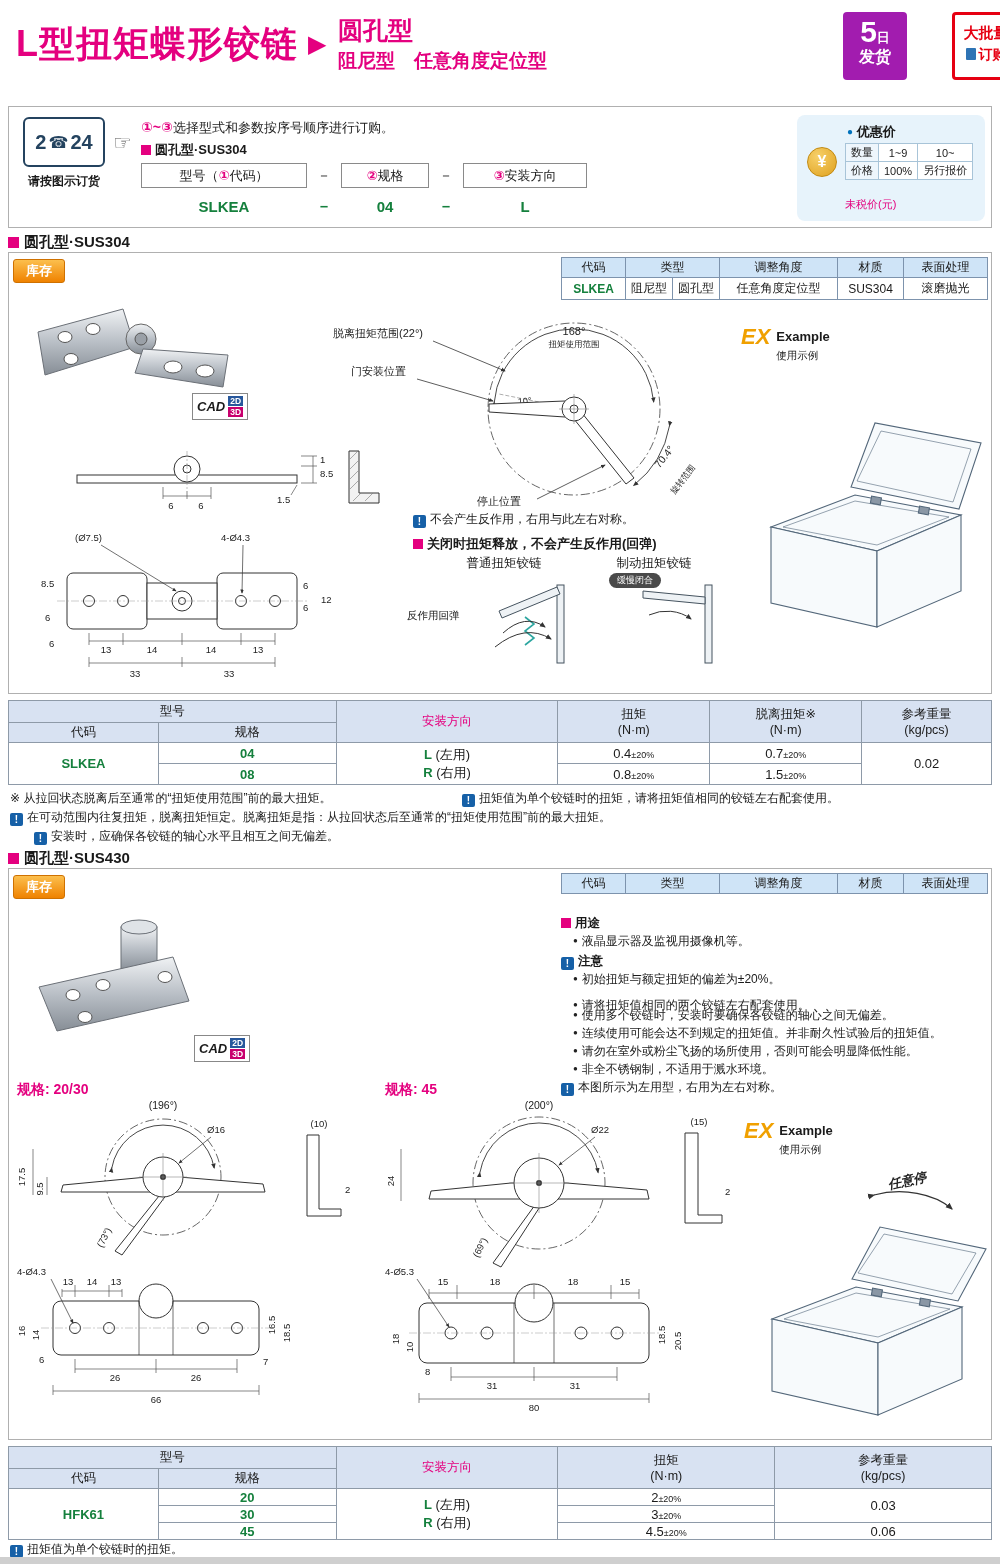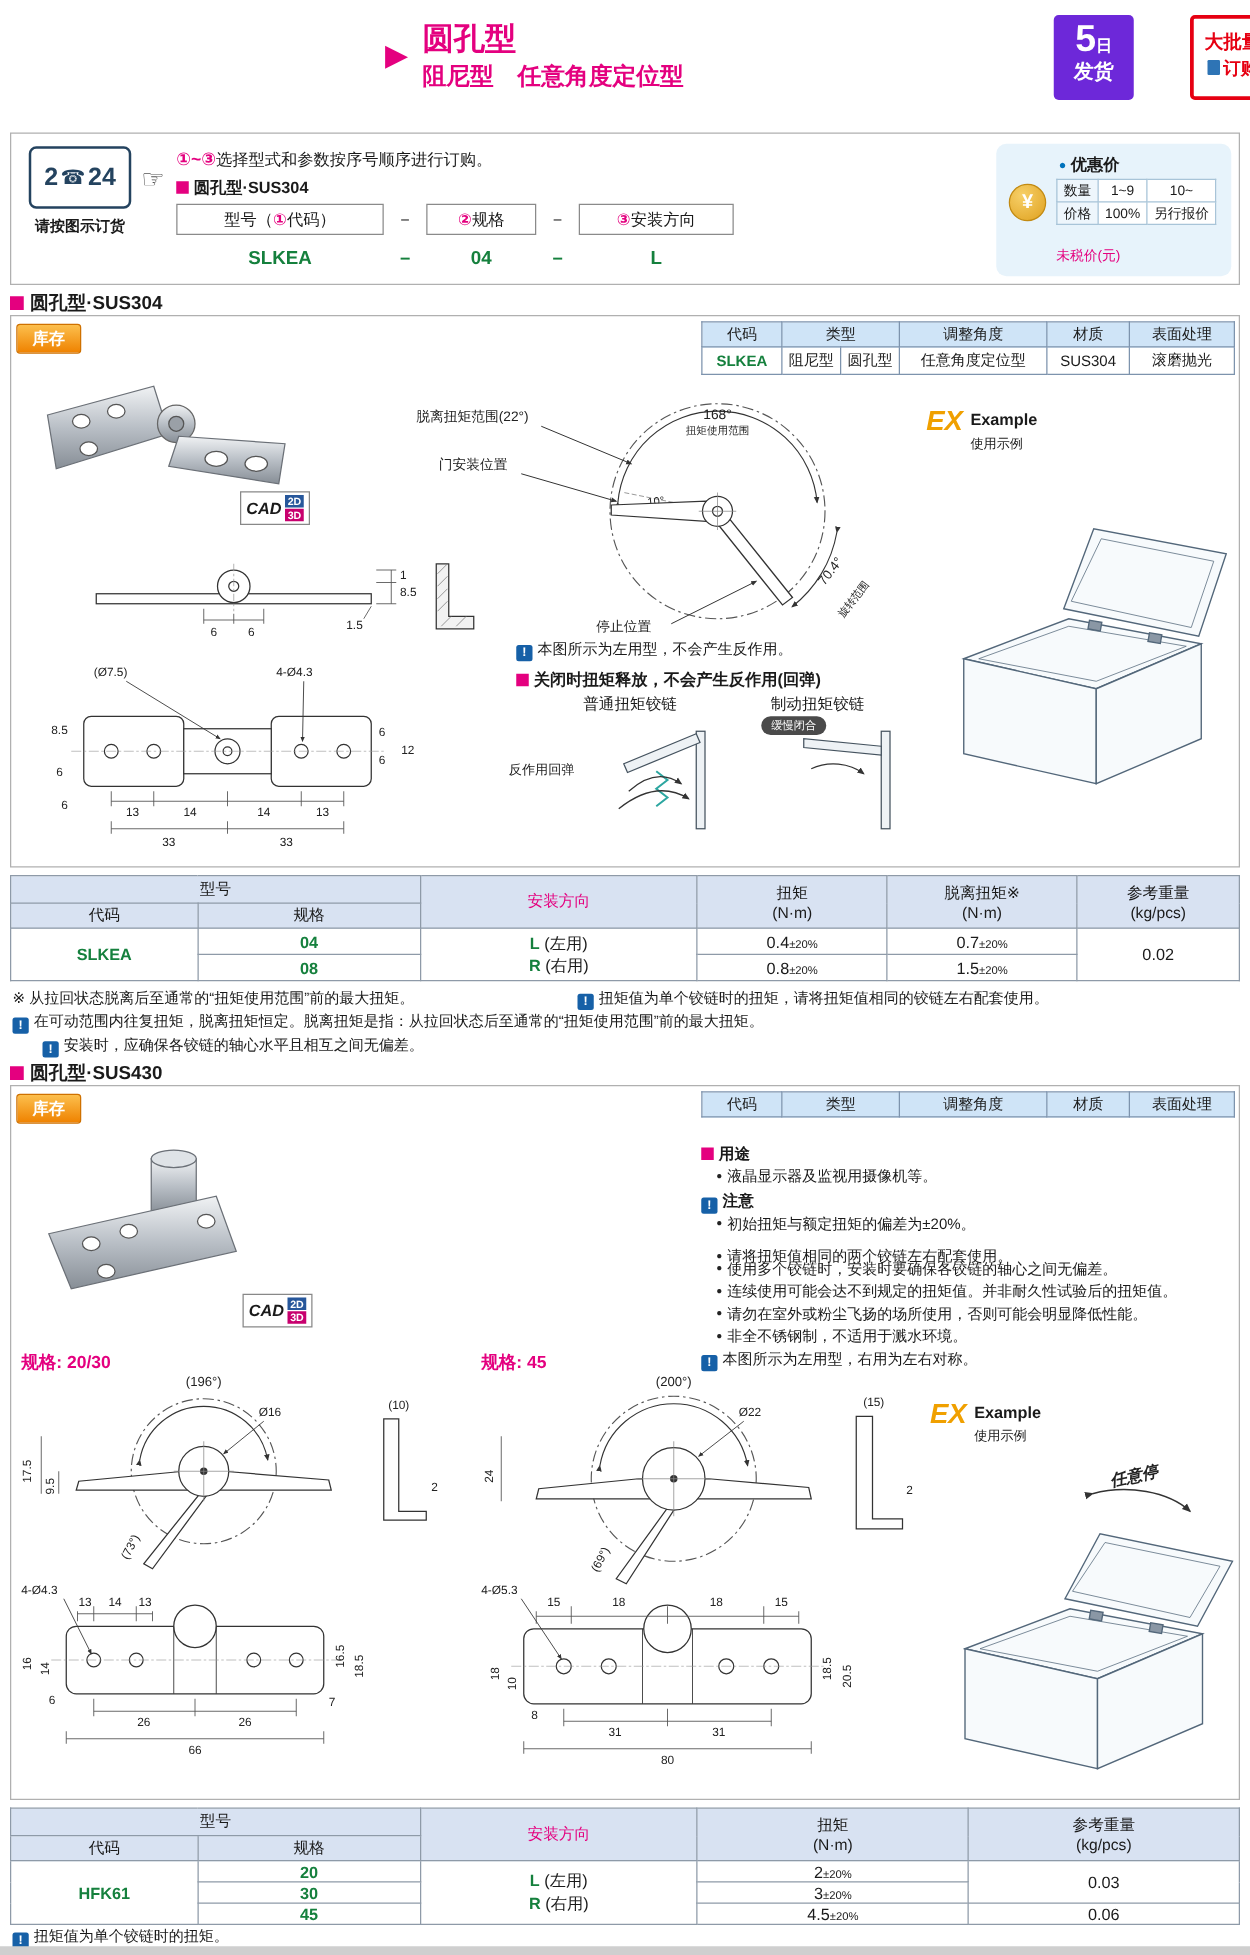--- a/index.html
+++ b/index.html
@@ -54,24 +54,25 @@
     </marker>
     <linearGradient id="met" x1="0" y1="0" x2="0" y2="1">
       <stop offset="0" stop-color="#f0f2f4"></stop>
       <stop offset="0.5" stop-color="#b9bfc6"></stop>
       <stop offset="1" stop-color="#878e96"></stop>
     </linearGradient>
   </defs>
 </svg>
 
 <div class="abs" style="left:0;top:0;width:1000px;height:100px;">
+  <span class="abs mag" style="left:16px;top:20px;font-size:36px;font-weight:bold;letter-spacing:1px;">L型扭矩蝶形铰链</span>
   <span class="abs mag" style="left:308px;top:30px;font-size:24px;">▶</span>
   <span class="abs mag" style="left:338px;top:14px;font-size:25px;font-weight:bold;">圆孔型</span>
   <span class="abs mag" style="left:338px;top:48px;font-size:19px;font-weight:bold;">阻尼型　任意角度定位型</span>
-  <div class="abs" style="left:843px;top:12px;width:64px;height:68px;background:#6d28d9;border-radius:4px;color:#fff;text-align:center;">
+  <div class="abs" style="left:843px;top:12px;width:64px;height:68px;background:#a21caf;border-radius:4px;color:#fff;text-align:center;">
     <div style="margin-top:3px;"><span style="font-size:30px;font-weight:bold;">5</span><span style="font-size:13px;font-weight:bold;">日</span></div>
     <div style="font-size:16px;font-weight:bold;margin-top:-2px;">发货</div>
   </div>
   <div class="abs" style="left:912px;top:12px;width:68px;height:68px;border:3px solid #e60012;border-radius:4px;color:#e60012;text-align:center;margin-left:40px;">
     <div style="font-size:15px;font-weight:bold;margin-top:9px;">大批量</div>
     <div style="font-size:14px;font-weight:bold;margin-top:3px;"><span style="display:inline-block;width:10px;height:12px;background:#2e74b5;border-radius:1px;margin-right:3px;vertical-align:-1px;"></span><span>订购</span></div>
   </div>
 </div>
 
 <div class="abs gbox" style="left:8px;top:106px;width:984px;height:122px;">
@@ -281,21 +282,21 @@
     <line x1="50" y1="132" x2="50" y2="142" stroke="#555" stroke-width="0.7"></line>
     <line x1="143" y1="132" x2="143" y2="142" stroke="#555" stroke-width="0.7"></line>
     <line x1="236" y1="132" x2="236" y2="142" stroke="#555" stroke-width="0.7"></line>
     <line x1="50" y1="138" x2="236" y2="138" stroke="#555" stroke-width="0.7"></line>
     <text x="96" y="152" text-anchor="middle" class="dim">33</text>
     <text x="190" y="152" text-anchor="middle" class="dim">33</text>
     <text x="10" y="122" class="dim">6</text>
   </svg>
 
   <div class="abs note" style="left:404px;top:258px;">
-    <span class="info-ic">!</span><span>本图所示为左用型，不会产生反作用。</span>
+    <span class="info-ic">!</span><span>不会产生反作用，右用与此左右对称。</span>
   </div>
   <div class="abs" style="left:404px;top:282px;font-size:13px;">
     <span class="sq-sm"></span><span class="bold">关闭时扭矩释放，不会产生反作用(回弹)</span>
   </div>
   <div class="abs" style="left:420px;top:302px;width:150px;text-align:center;font-size:12.5px;">普通扭矩铰链</div>
   <div class="abs" style="left:570px;top:302px;width:150px;text-align:center;font-size:12.5px;">制动扭矩铰链</div>
   <div class="abs badge-dark" style="left:600px;top:320px;">缓慢闭合</div>
   <svg class="abs" style="left:398px;top:318px;" width="332" height="106" viewBox="0 0 332 106">
     <rect x="150" y="14" width="7" height="78" fill="#eef2f5" stroke="#45535f"></rect>
     <polygon points="150,16 92,40 95,47 153,23" fill="#eef2f5" stroke="#45535f"></polygon>

